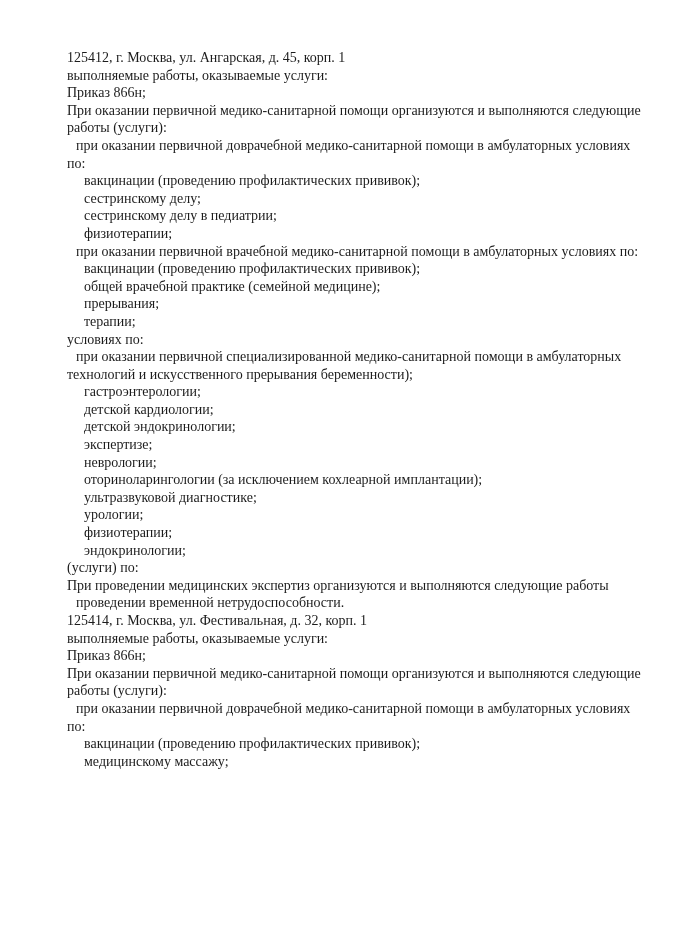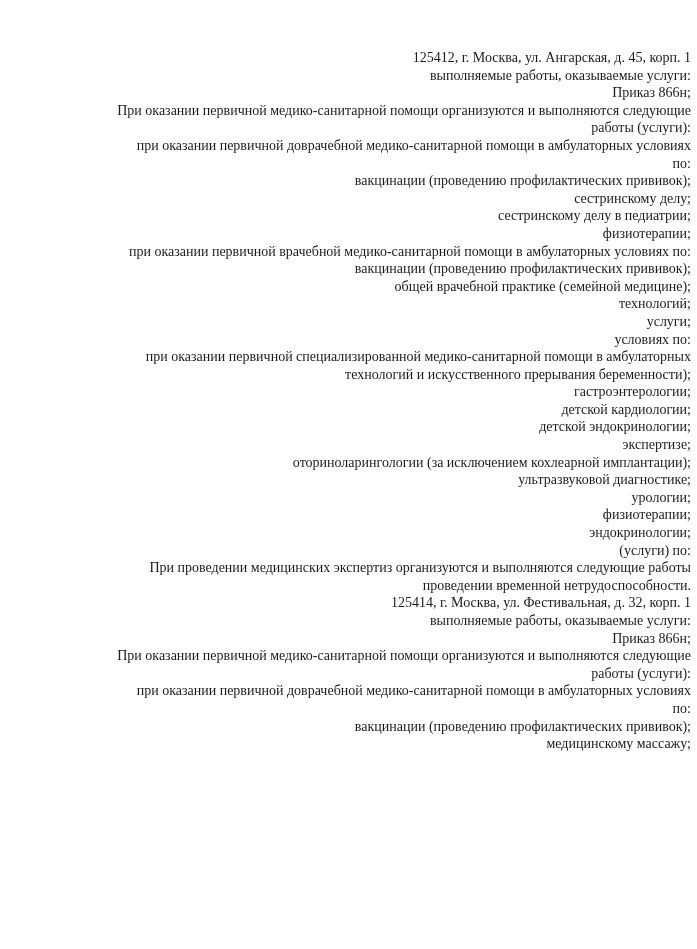--- a/index.html
+++ b/index.html
@@ -7,21 +7,20 @@
     padding: 0;
     background: #ffffff;
     font-family: "Liberation Serif", "DejaVu Serif", serif;
   }
   .page {
     position: relative;
     width: 692px;
     height: 949px;
     background: #ffffff;
     overflow: hidden;
-    text-align: right;
   }
   .doc {
     position: absolute;
     left: 67px;
     top: 49px;
     width: 624px;
     font-size: 14px;
     line-height: 17.6px;
     color: #1c1c1c;
   }
@@ -48,29 +47,30 @@
         <div class="line ind0">работы (услуги):</div>
         <div class="line ind1">при оказании первичной доврачебной медико-санитарной помощи в амбулаторных условиях</div>
         <div class="line ind0">по:</div>
         <div class="line ind2">вакцинации (проведению профилактических прививок);</div>
         <div class="line ind2">сестринскому делу;</div>
         <div class="line ind2">сестринскому делу в педиатрии;</div>
         <div class="line ind2">физиотерапии;</div>
         <div class="line ind1">при оказании первичной врачебной медико-санитарной помощи в амбулаторных условиях по:</div>
         <div class="line ind2">вакцинации (проведению профилактических прививок);</div>
         <div class="line ind2">общей врачебной практике (семейной медицине);</div>
-        <div class="line ind2">технологий;</div>
-        <div class="line ind2">услуги;</div>
+        <div class="line ind2">прерывания;</div>
+        <div class="line ind2">терапии;</div>
         <div class="line ind0">условиях по:</div>
         <div class="line ind1">при оказании первичной специализированной медико-санитарной помощи в амбулаторных</div>
         <div class="line ind0">технологий и искусственного прерывания беременности);</div>
         <div class="line ind2">гастроэнтерологии;</div>
         <div class="line ind2">детской кардиологии;</div>
         <div class="line ind2">детской эндокринологии;</div>
         <div class="line ind2">экспертизе;</div>
+        <div class="line ind2">неврологии;</div>
         <div class="line ind2">оториноларингологии (за исключением кохлеарной имплантации);</div>
         <div class="line ind2">ультразвуковой диагностике;</div>
         <div class="line ind2">урологии;</div>
         <div class="line ind2">физиотерапии;</div>
         <div class="line ind2">эндокринологии;</div>
         <div class="line ind0">(услуги) по:</div>
         <div class="line ind0">При проведении медицинских экспертиз организуются и выполняются следующие работы</div>
         <div class="line ind1">проведении временной нетрудоспособности.</div>
       </div>
       <div class="section">

